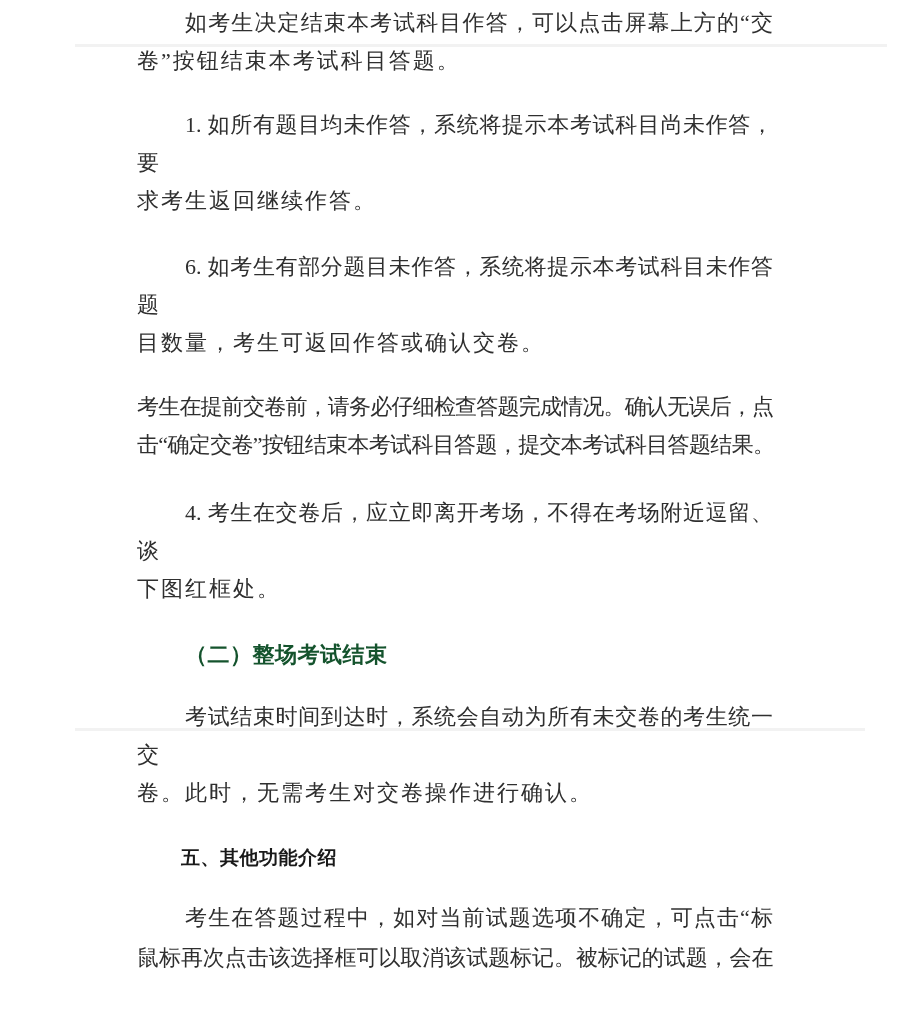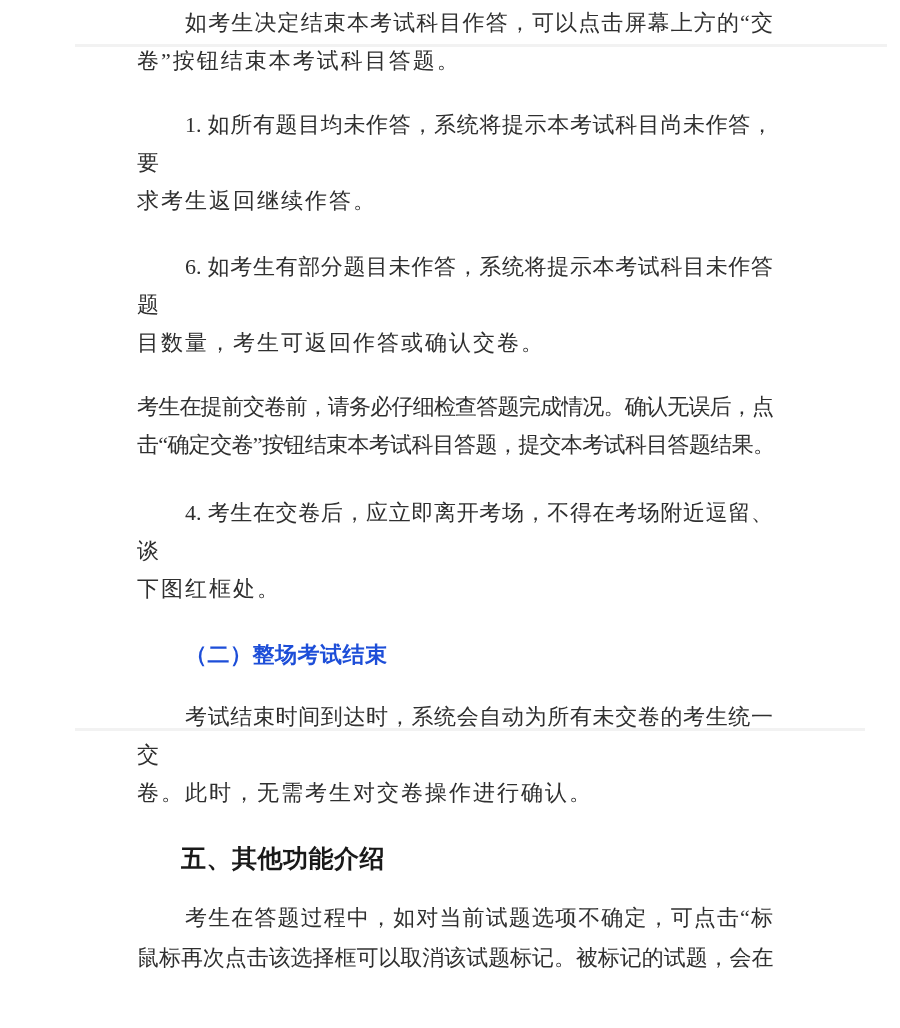--- a/index.html
+++ b/index.html
@@ -51,30 +51,30 @@
   .t15 { letter-spacing: -1.5px; }
   .t20 { letter-spacing: -2px; }
   .heading {
     width: auto;
     text-align: left;
     text-align-last: left;
     line-height: 38px;
   }
   .heading-kaiti {
     text-indent: 48px;
-    color: #1d4ed8;
+    color: #14532d;
     font-weight: 600;
     letter-spacing: 0.5px;
   }
   .heading-bold {
     text-indent: 44px;
     color: #191919;
     font-family: "Liberation Sans", "DejaVu Sans", sans-serif;
     font-weight: 700;
-    font-size: 25px;
+    font-size: 19px;
     letter-spacing: 0.5px;
   }
   .wide { line-height: 40px; }
   .mt26 { margin-top: 26px; }
   .mt28 { margin-top: 28px; }
   .mt30 { margin-top: 30px; }
   .mt24 { margin-top: 24px; }
   .mt27 { margin-top: 27px; }
   .mt21 { margin-top: 21px; }
 </style>

